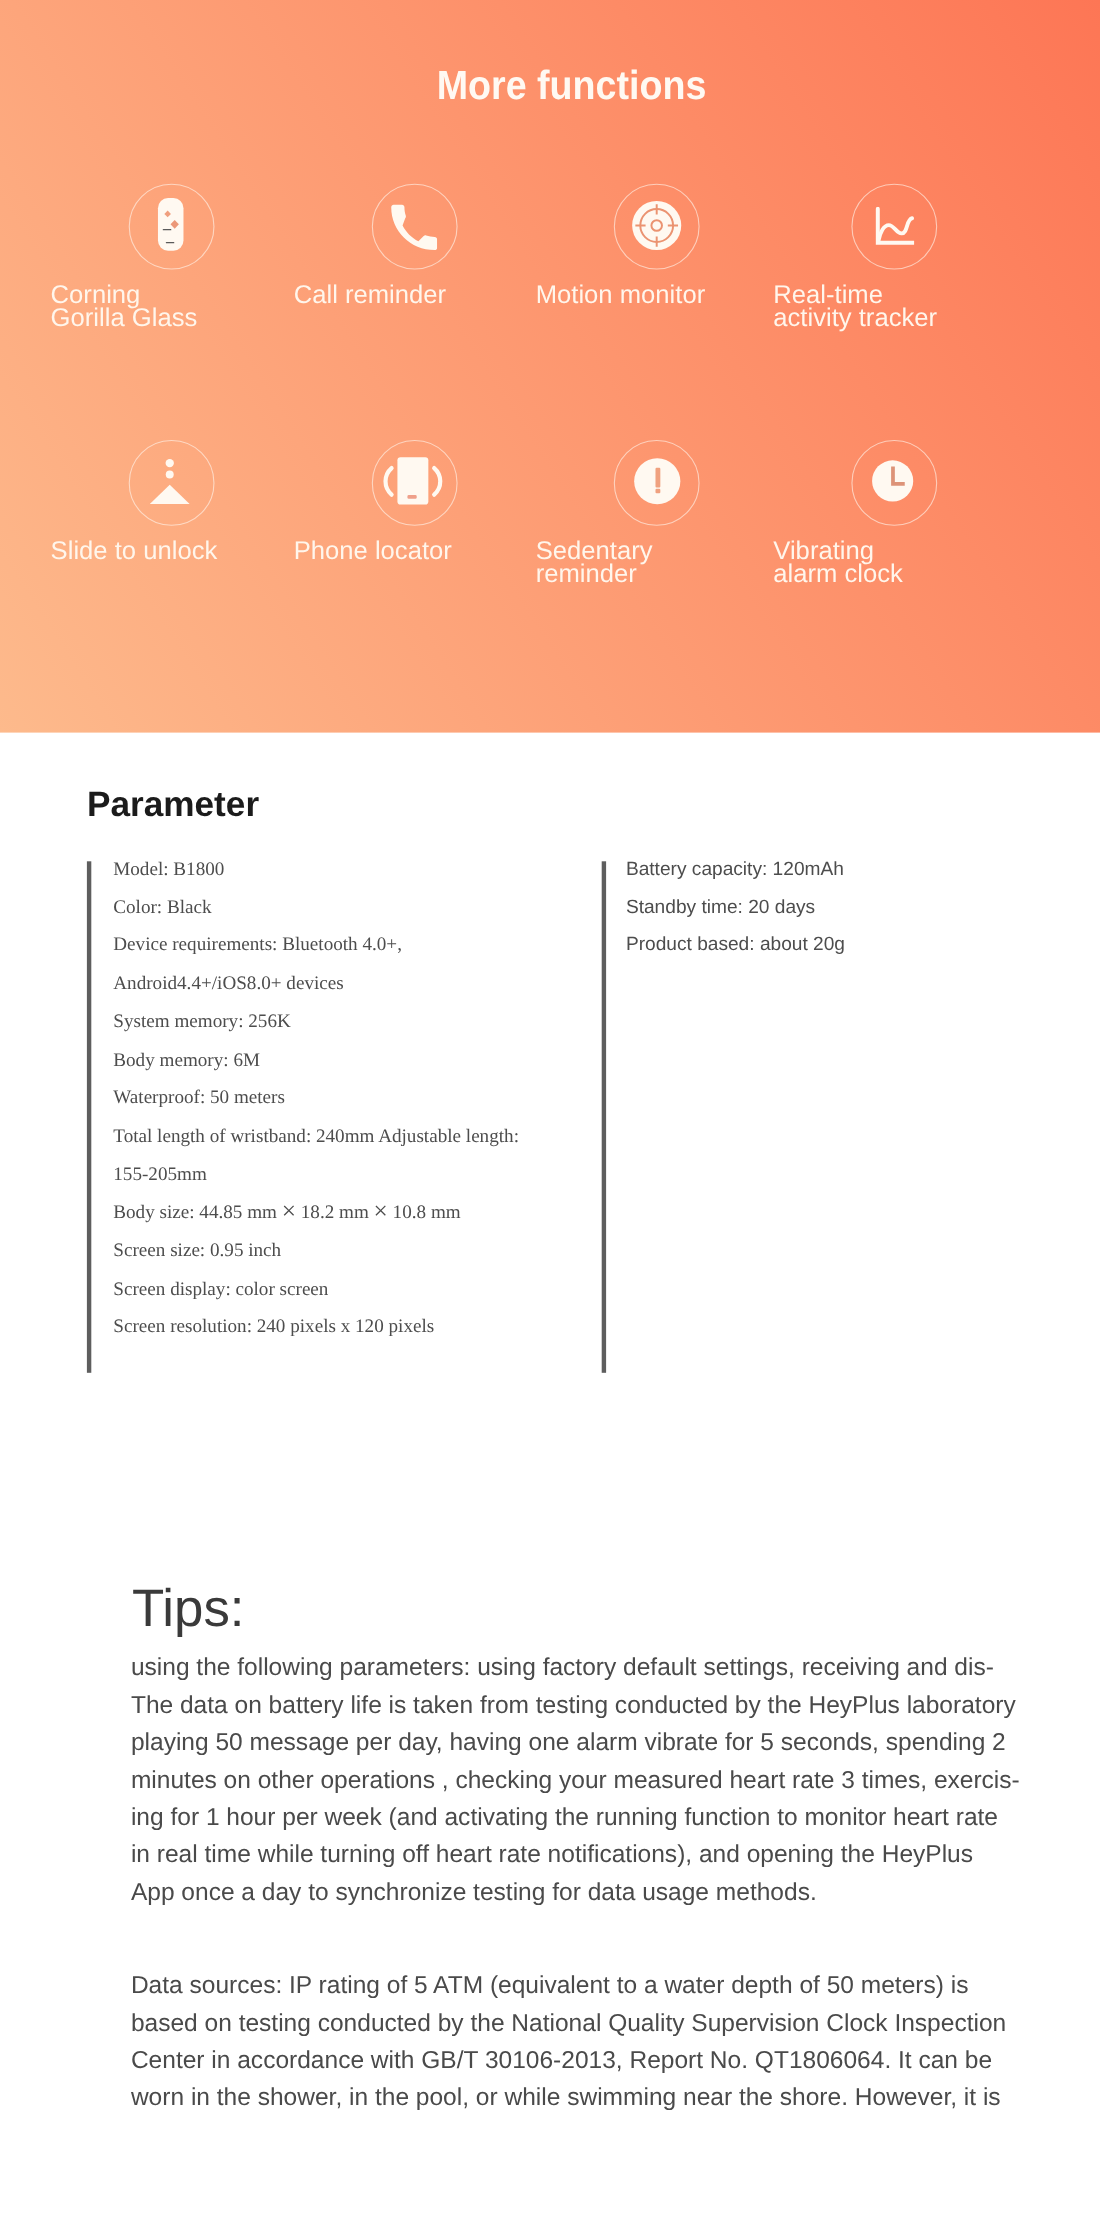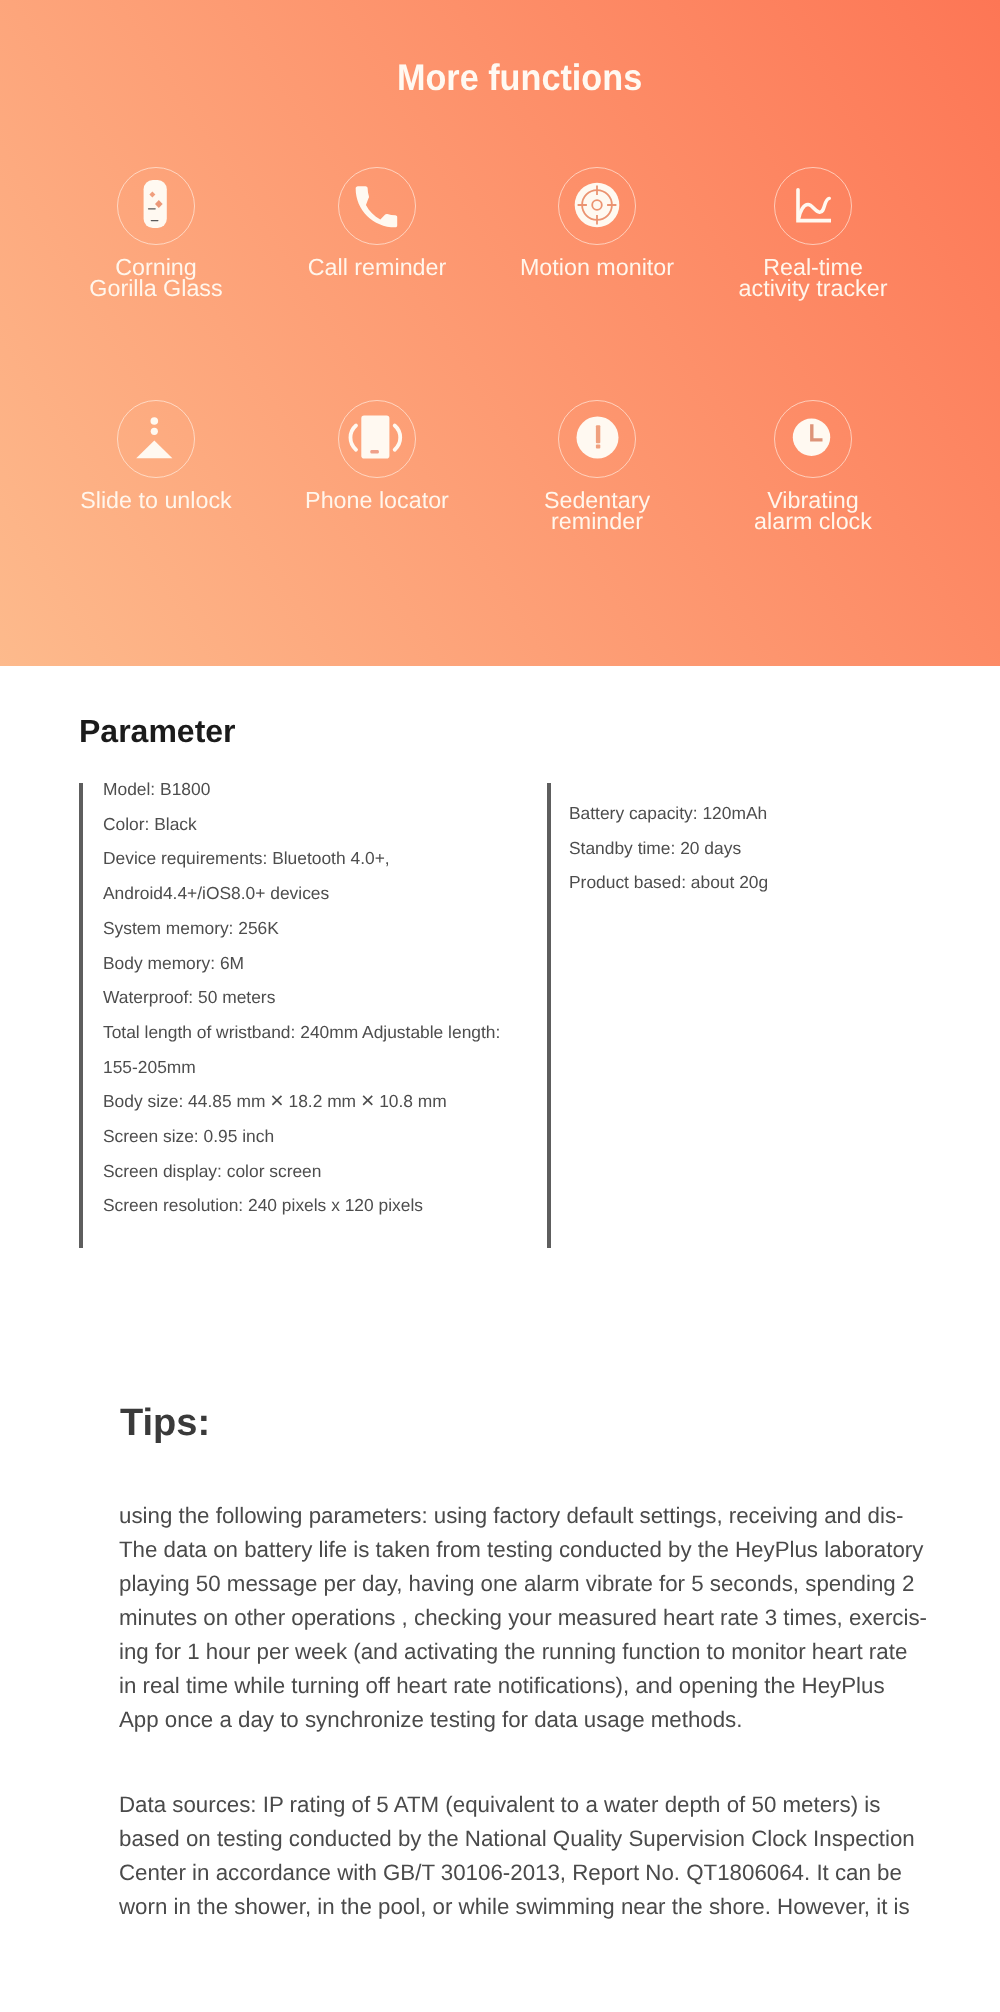--- a/index.html
+++ b/index.html
@@ -9,40 +9,40 @@
        -webkit-font-smoothing:antialiased;text-rendering:geometricPrecision;}
   .page{position:relative;width:1000px;height:2012px;transform:translateZ(0);opacity:.999;}
 
   
   .hero{position:absolute;left:0;top:0;width:1000px;height:666px;
         background:linear-gradient(56.9deg,#fdba8c 0%,#fd7655 100%);}
   .hero-title{position:absolute;left:20px;top:57px;width:1000px;text-align:center;
         color:#fff9f2;font-size:37px;font-weight:bold;letter-spacing:0px;}
   .hero-title span{display:inline-block;transform:scaleX(.925);transform-origin:center;}
 
-  .feat{position:absolute;width:220px;text-align:center;}
+  .feat{position:absolute;width:220px;}
   .circ{width:78px;height:78px;border-radius:50%;
         border:1.7px solid rgba(255,246,237,.62);
         margin:0 auto;position:relative;box-sizing:border-box;}
   .circ svg{position:absolute;left:50%;top:50%;transform:translate(-50%,-50%);display:block;}
   .lbl{margin-top:0;padding-top:11.5px;color:#fff6ec;font-size:23.3px;line-height:21.5px;font-weight:400;}
 
   
   .sec-title{position:absolute;color:#1b1b1b;font-weight:bold;}
   #param-title{left:79px;top:712px;font-size:32px;line-height:38px;}
   .barcol{position:absolute;width:3.6px;background:#5e5e5e;}
   #bar-left{left:79px;top:783px;height:465px;}
   #bar-right{left:547px;top:783px;height:465px;}
   .plist{position:absolute;color:#4d4d4d;font-size:17.4px;line-height:34.7px;white-space:nowrap;}
   .plist .mul{font-size:1.32em;line-height:0;vertical-align:-1px;}
-  #plist-left{left:103px;top:772px;}
-  #plist-right{left:569px;top:772px;margin-top:24px;}
+  #plist-left{left:103px;top:772px;font-family:Liberation Serif, serif;}
+  #plist-right{left:569px;top:772px;}
 
   
-  #tips-title{left:120px;top:1404px;font-size:38px;line-height:38px;font-weight:700;color:#3a3a3a;}
+  #tips-title{left:120px;top:1444px;font-size:48px;line-height:38px;font-weight:400;color:#3a3a3a;}
   .tips-body{position:absolute;left:119px;color:#4a4a4a;font-size:22.3px;line-height:34px;}
   #tips-p1{top:1499px;}
   #tips-p2{top:1788px;}
 </style>
 </head>
 <body>
 
 <div class="page">
 
   <div class="hero">

